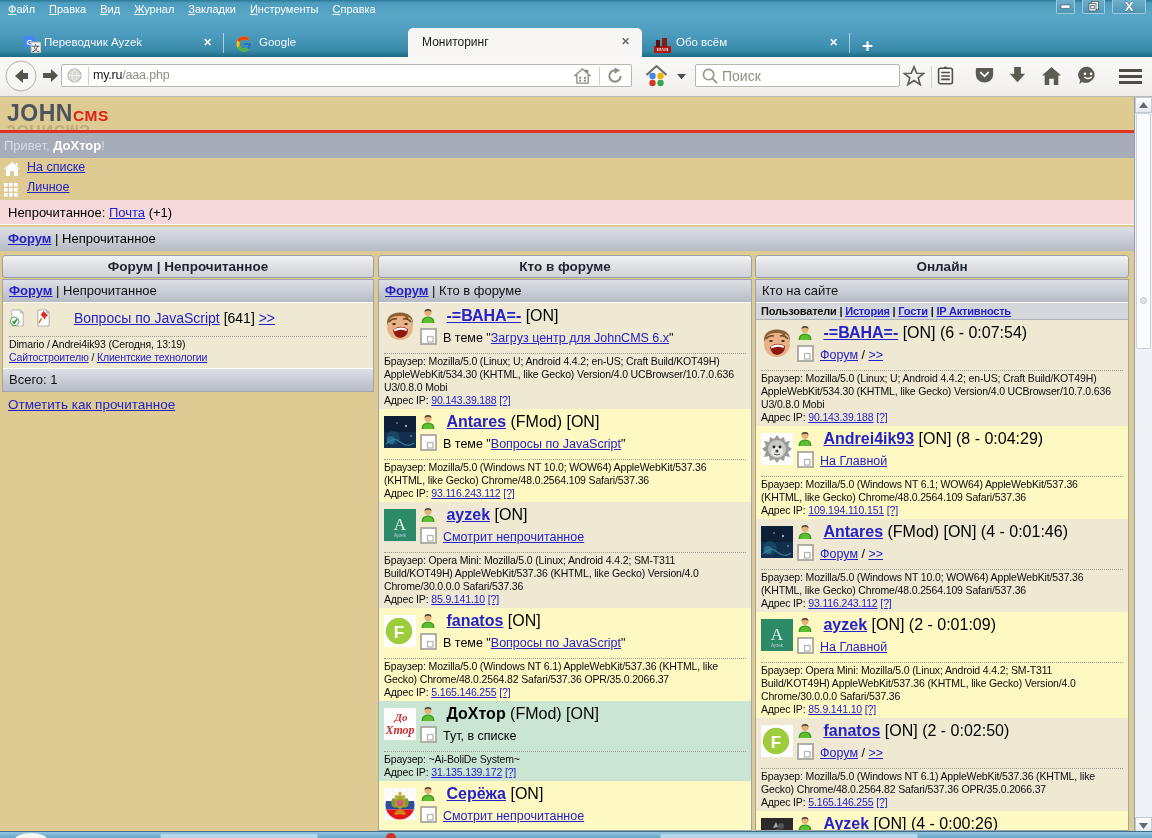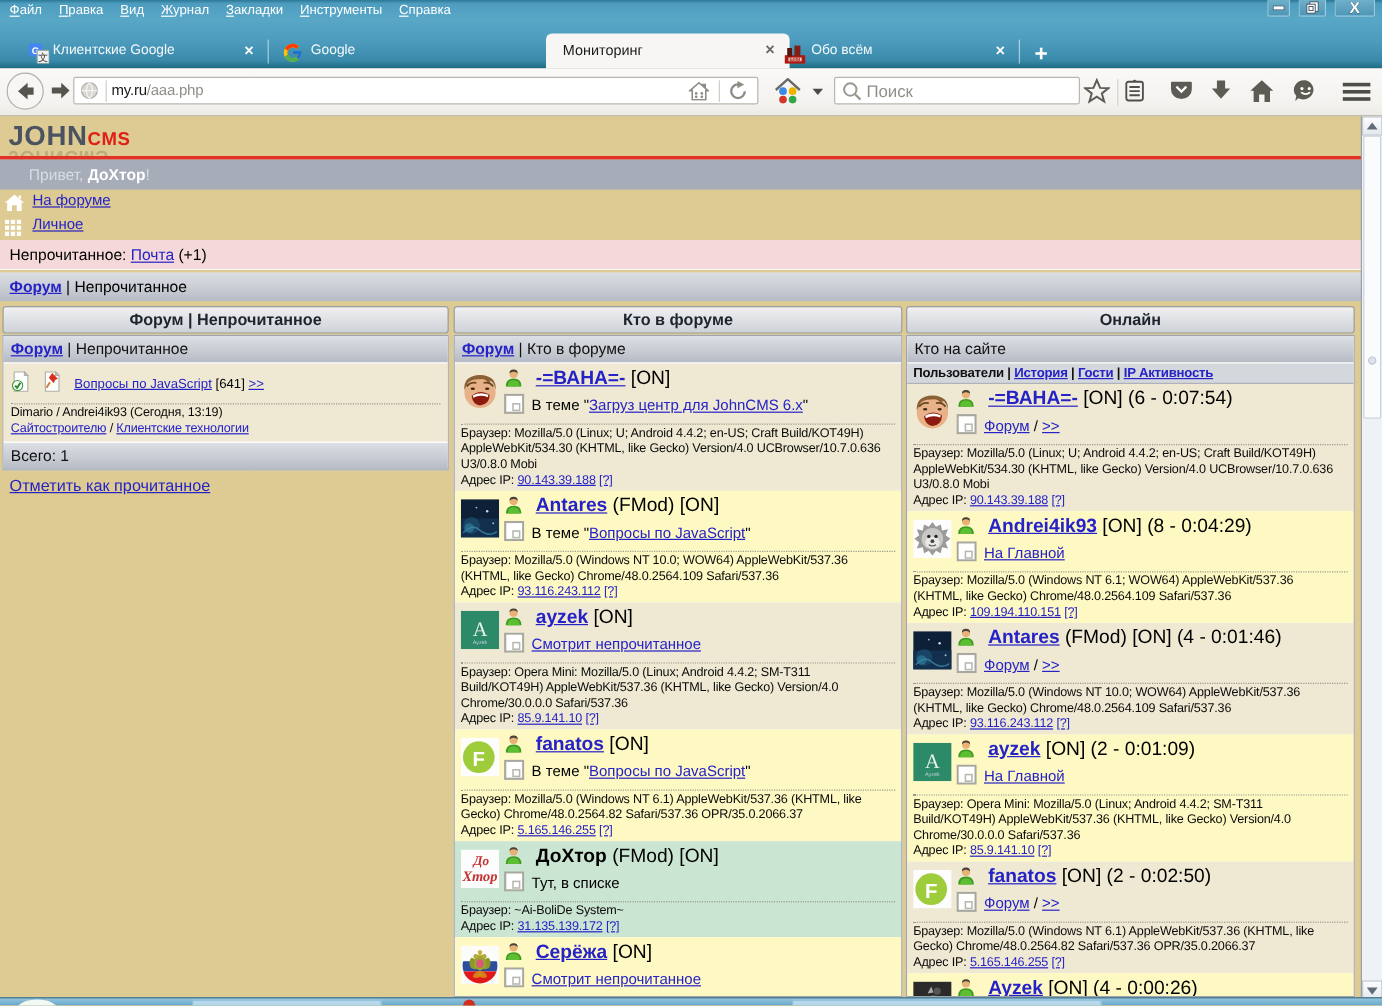--- a/index.html
+++ b/index.html
@@ -10,33 +10,33 @@
 #bluebar{position:absolute;left:0;top:0;width:1152px;height:57px;
  background:linear-gradient(180deg,#2b7796 0,#4e9dbf 3px,#58a7c7 16px,#4d9cbe 34px,#3a8aab 50px,#25758f 55px,#1c6a84 57px)}
 #menubar{position:absolute;left:8px;top:3px;font-size:11px;color:#fff}
 #menubar span{margin-right:14px}
 #menubar u{text-decoration:underline}
 .winbtn{position:absolute;top:0;height:14px;border:1px solid #9fcbdd;border-top:none;border-radius:0 0 2px 2px;background:linear-gradient(180deg,#6fb0cb,#4e95b5);color:#fff;text-align:center;font-size:10px;font-weight:bold;line-height:13px}
 .tab{position:absolute;top:29px;height:28px;font-size:11.5px;color:#f4f9fb}
 .tab .ttl{position:absolute;top:7px;left:34px;white-space:nowrap}
 .tab .tx{position:absolute;top:7px;right:10px;font-size:10.5px;font-weight:bold;color:#fdfdfd}
 .tabsep{position:absolute;top:33px;width:1px;height:20px;background:rgba(255,255,255,.55)}
-#activetab{position:absolute;left:455px;top:28px;width:203px;height:29px;background:#f7f6f4;border-radius:5px 5px 0 0;color:#1a1a1a}
+#activetab{position:absolute;left:408px;top:28px;width:234px;height:29px;background:#f7f6f4;border-radius:5px 5px 0 0;color:#1a1a1a}
 #toolbar{position:absolute;left:0;top:57px;width:1152px;height:40px;background:linear-gradient(180deg,#faf9f8 0,#f3f2ef 30px,#ecebe7 39px);border-bottom:1px solid #bbb9b0}
 .field{position:absolute;top:7px;height:23px;background:#fff;border:1px solid #b8b6ae;border-radius:2px}
 
 #page{position:absolute;left:0;top:97px;width:1135px;height:734px;background:#ddcb93;overflow:hidden}
 #scroll{position:absolute;left:1135px;top:97px;width:17px;height:737px;background:#eef1f6}
 #taskbar{position:absolute;left:0;top:831px;width:1152px;height:7px;background:linear-gradient(180deg,#9dc8e0,#65a8cc)}
 #logo{position:absolute;left:7px;top:100px;font-weight:bold;letter-spacing:.5px}
 #logo .j{font-size:23px;color:#4b5360}
 #logo .c{font-size:15.5px;color:#df2014}
 #logoref{position:absolute;left:7px;top:121px;font-weight:bold;letter-spacing:.5px;transform:scaleY(-1);opacity:.14}
 #redline{position:absolute;left:0;top:130px;width:1135px;height:3px;background:#e23227}
-#greet{position:absolute;left:0;top:133px;width:1135px;height:25px;background:#a7acb9;color:#d9dce4;font-size:13px;line-height:26px;padding-left:24px}
+#greet{position:absolute;left:0;top:133px;width:1135px;height:25px;background:#a7acb9;color:#d9dce4;font-size:13px;line-height:26px;padding-left:4px}
 #greet b{color:#fff}
 .mrow{position:absolute;left:27px;font-size:12.5px}
 #pinkbar{position:absolute;left:0;top:200px;width:1135px;height:25px;background:#f4d8da;font-size:13px;line-height:25px;padding-left:8px;border-bottom:1px solid #fbf3f4}
 .gbar{background:linear-gradient(180deg,#dcdfe4 0,#c8ccd3 55%,#b6bac4 100%)}
 #crumb{position:absolute;left:0;top:227px;width:1135px;height:24px;font-size:13px;line-height:24px;padding-left:8px}
 .chead{position:absolute;top:255px;height:23px;border:1px solid #9aa0a6;border-radius:3px;background:linear-gradient(180deg,#f1f1f2 0,#dddfe3 55%,#ced2d8 100%);text-align:center;font-size:13.5px;font-weight:bold;color:#1d242e;line-height:21px}
 .cbox{position:absolute;top:279px;border:1px solid #a0a5ad;background:#fbfbf9}
 .bbar{height:23px;font-size:13px;line-height:22px;padding-left:6px;border-bottom:1px solid #fbfbf9;color:#111}
 .sbar{height:17px;background:#d4d7dc;border-bottom:1px solid #aeb2ba;font-size:11px;font-weight:bold;letter-spacing:-.2px;line-height:16px;padding-left:5px;color:#111}
 .sbar a{font-weight:bold}
@@ -70,21 +70,21 @@
 <div class="winbtn" style="left:1112px;width:34px"><svg width="32" height="12" viewBox="0 0 32 12">
       <text x="16" y="11" font-size="13" font-family="Liberation Sans" font-weight="bold" fill="#fff" stroke="#234" stroke-width=".4" text-anchor="middle" style="paint-order:stroke">X</text>
     </svg></div>
 <div class="tab" style="left:10px;width:212px">
     <svg class="abs" style="left:14px;top:7px" width="17" height="17" viewBox="0 0 17 17">
       <rect x="0" y="0" width="11" height="11" rx="1.5" fill="#4285f4"></rect>
       <text x="5.5" y="8.6" font-size="8" fill="#fff" text-anchor="middle" font-family="Liberation Sans" font-weight="bold">G</text>
       <rect x="7" y="6" width="10" height="11" rx="1" fill="#f1f1f1" stroke="#9aa"></rect>
       <text x="12" y="14.6" font-size="8.5" fill="#333" text-anchor="middle" font-family="Liberation Sans">文</text>
     </svg>
-    <span class="ttl">Клиентские Google</span>
+    <span class="ttl">Переводчик Ayzek</span>
     <span class="tx">✕</span>
   </div>
 <div class="tab" style="left:225px;width:248px">
     <svg class="abs" style="left:10px;top:6px" width="18" height="18" viewBox="0 0 48 48">
       <path fill="#FFC107" d="M43.6 20H42V20H24v8h11.3C33.7 32.7 29.2 36 24 36c-6.6 0-12-5.4-12-12s5.4-12 12-12c3.1 0 5.9 1.2 8 3l5.7-5.7C34.2 6 29.3 4 24 4 13 4 4 13 4 24s9 20 20 20 20-9 20-20c0-1.3-.1-2.7-.4-4z"></path>
       <path fill="#FF3D00" d="M6.3 14.7l6.6 4.8C14.7 15.1 19 12 24 12c3.1 0 5.9 1.2 8 3l5.7-5.7C34.2 6 29.3 4 24 4 16.3 4 9.7 8.3 6.3 14.7z"></path>
       <path fill="#4CAF50" d="M24 44c5.2 0 9.9-2 13.4-5.2l-6.2-5.2C29.2 35.1 26.7 36 24 36c-5.2 0-9.6-3.3-11.3-8l-6.5 5C9.5 39.6 16.2 44 24 44z"></path>
       <path fill="#1976D2" d="M43.6 20H42V20H24v8h11.3c-.8 2.2-2.2 4.2-4.1 5.6l6.2 5.2C41 35.4 44 30.2 44 24c0-1.3-.1-2.7-.4-4z"></path>
     </svg>
     <span class="ttl">Google</span>
@@ -203,21 +203,21 @@
 <div id="page"></div>
 <div id="pagewrap" style="position:absolute;left:0;top:97px;width:1135px;height:734px;overflow:hidden">
     <div style="position:absolute;left:0;top:-97px;width:1135px;height:838px">
       <div id="logo"><span class="j">JOHN</span><span class="c">CMS</span></div>
       <div id="logoref"><span class="j">JOHN</span><span class="c">CMS</span></div>
       <div id="redline"></div>
       <div id="greet">Привет, <b>ДоХтор</b>!</div>
       <svg class="abs" style="left:4px;top:162px" width="16" height="14" viewBox="0 0 16 14">
         <path d="M8 0 L16 7 L14 7 L14 14 L10 14 L10 9 L6 9 L6 14 L2 14 L2 7 L0 7 Z M11.5 1 L13.5 1 L13.5 4 L11.5 2.8 Z" fill="#fff"></path>
       </svg>
-      <div class="mrow" style="top:160px"><a>На форуме</a></div>
+      <div class="mrow" style="top:160px"><a>На списке</a></div>
       <svg class="abs" style="left:4px;top:183px" width="14" height="14" viewBox="0 0 14 14">
         <g fill="#fff">
           <rect x="0" y="0" width="3.6" height="3.6"></rect>
           <rect x="5" y="0" width="3.6" height="3.6"></rect>
           <rect x="10" y="0" width="3.6" height="3.6"></rect>
           <rect x="0" y="5" width="3.6" height="3.6"></rect>
           <rect x="5" y="5" width="3.6" height="3.6"></rect>
           <rect x="10" y="5" width="3.6" height="3.6"></rect>
           <rect x="0" y="10" width="3.6" height="3.6"></rect>
           <rect x="5" y="10" width="3.6" height="3.6"></rect>
@@ -236,21 +236,21 @@
           <div style="height:24px;white-space:nowrap"><svg style="vertical-align:-4px" width="17" height="18" viewBox="0 0 18 19">
               <path d="M3 1 L12 1 L15 4 L15 18 L3 18 Z" fill="#fff" stroke="#b0b0a8"></path>
               <path d="M12 1 L12 4 L15 4 Z" fill="#d8d8d0" stroke="#b0b0a8"></path>
               <circle cx="6" cy="13" r="4.5" fill="#fff" stroke="#3a9a3a"></circle>
               <path d="M3.8 13 L5.5 15 L8.5 10.5" stroke="#2e8a2e" stroke-width="1.8" fill="none"></path>
             </svg> <svg style="vertical-align:-4px;margin-left:5px" width="17" height="18" viewBox="0 0 18 19">
               <path d="M3 1 L12 1 L15 4 L15 18 L3 18 Z" fill="#fdfdfa" stroke="#b0b0a8"></path>
               <path d="M12 1 L12 4 L15 4 Z" fill="#d8d8d0" stroke="#b0b0a8"></path>
               <path d="M9 2 L14 7 L11.5 8 L10.5 11 L6 6 Z" fill="#d83020"></path>
               <path d="M7 10 L4 15" stroke="#d87830" stroke-width="1.6"></path>
-            </svg> <span style="font-size:11px;margin-left:5px"><a>Вопросы по JavaScript</a> [641] <a>&gt;&gt;</a></span></div>
+            </svg> <span style="font-size:14px;margin-left:17px"><a>Вопросы по JavaScript</a> [641] <a>&gt;&gt;</a></span></div>
           <div class="dotted"></div>
           <div class="sm">Dimario / Andrei4ik93 (Сегодня, 13:19)</div>
           <div class="sm"><a>Сайтостроителю</a> / <a>Клиентские технологии</a></div>
         </div>
         <div class="bbar gbar" style="border-top:1px solid #fdfdfb;border-bottom:none">Всего: 1</div>
       </div>
       <div class="abs" style="left:8px;top:397px;font-size:13.5px"><a>Отметить как прочитанное</a></div>
       <div class="cbox" style="left:378px;width:374px;height:552px;overflow:hidden">
         <div class="bbar gbar"><a class="b">Форум</a> | Кто в форуме</div>
         <div class="e bg1">

